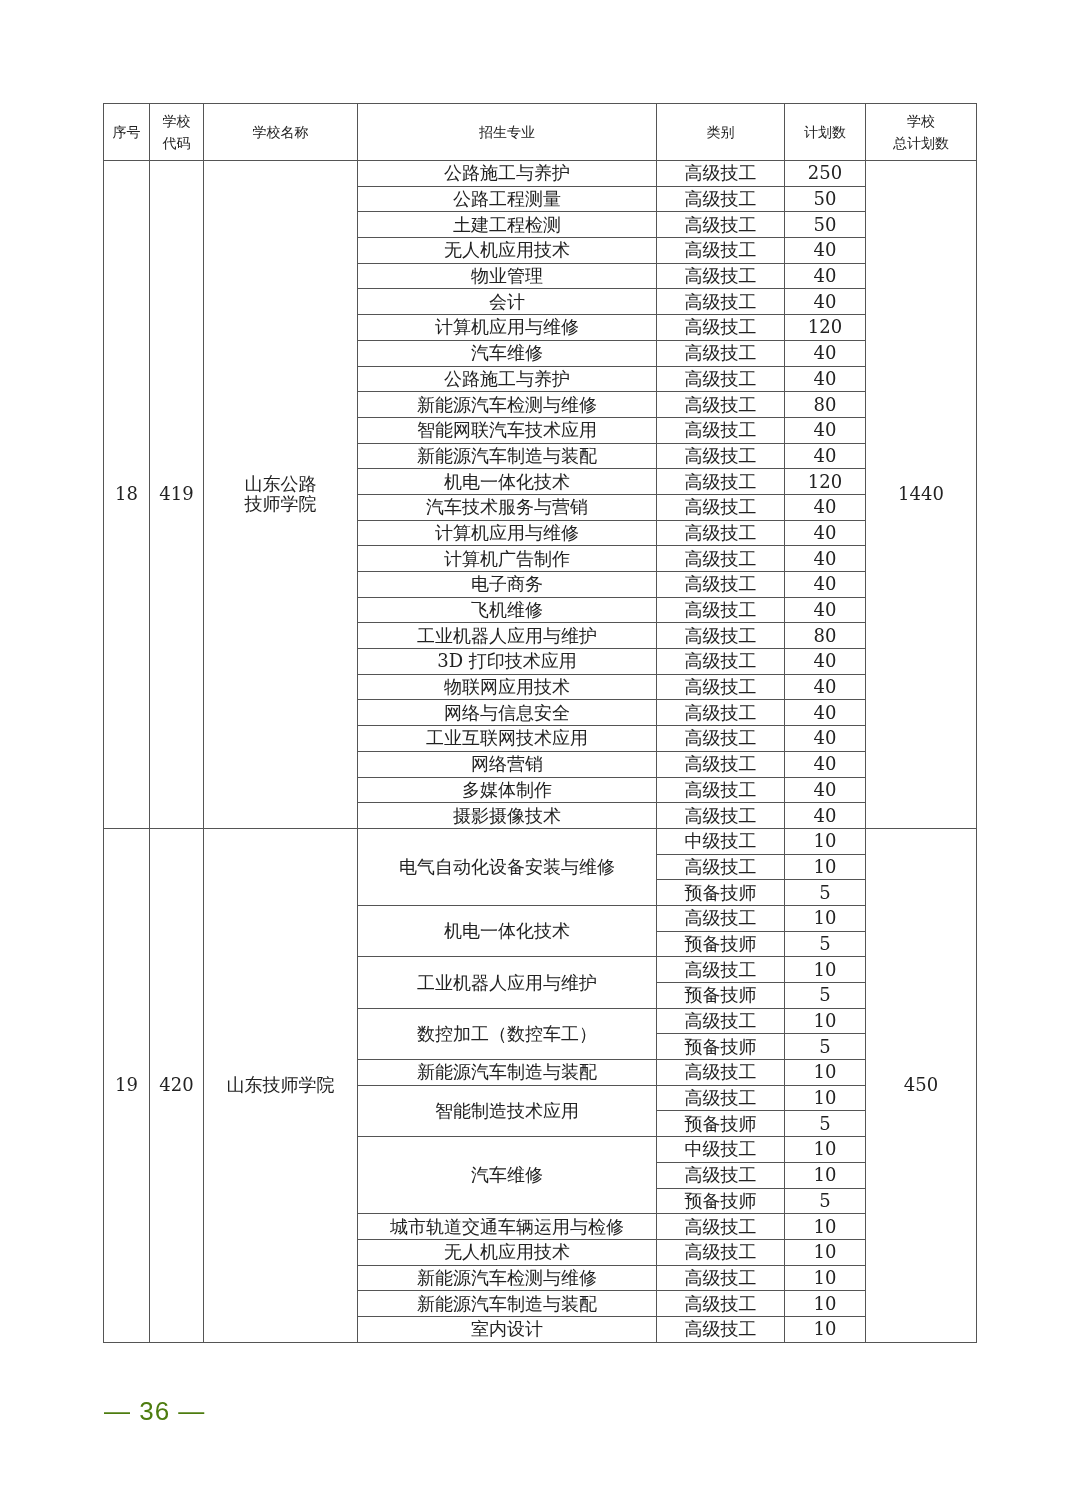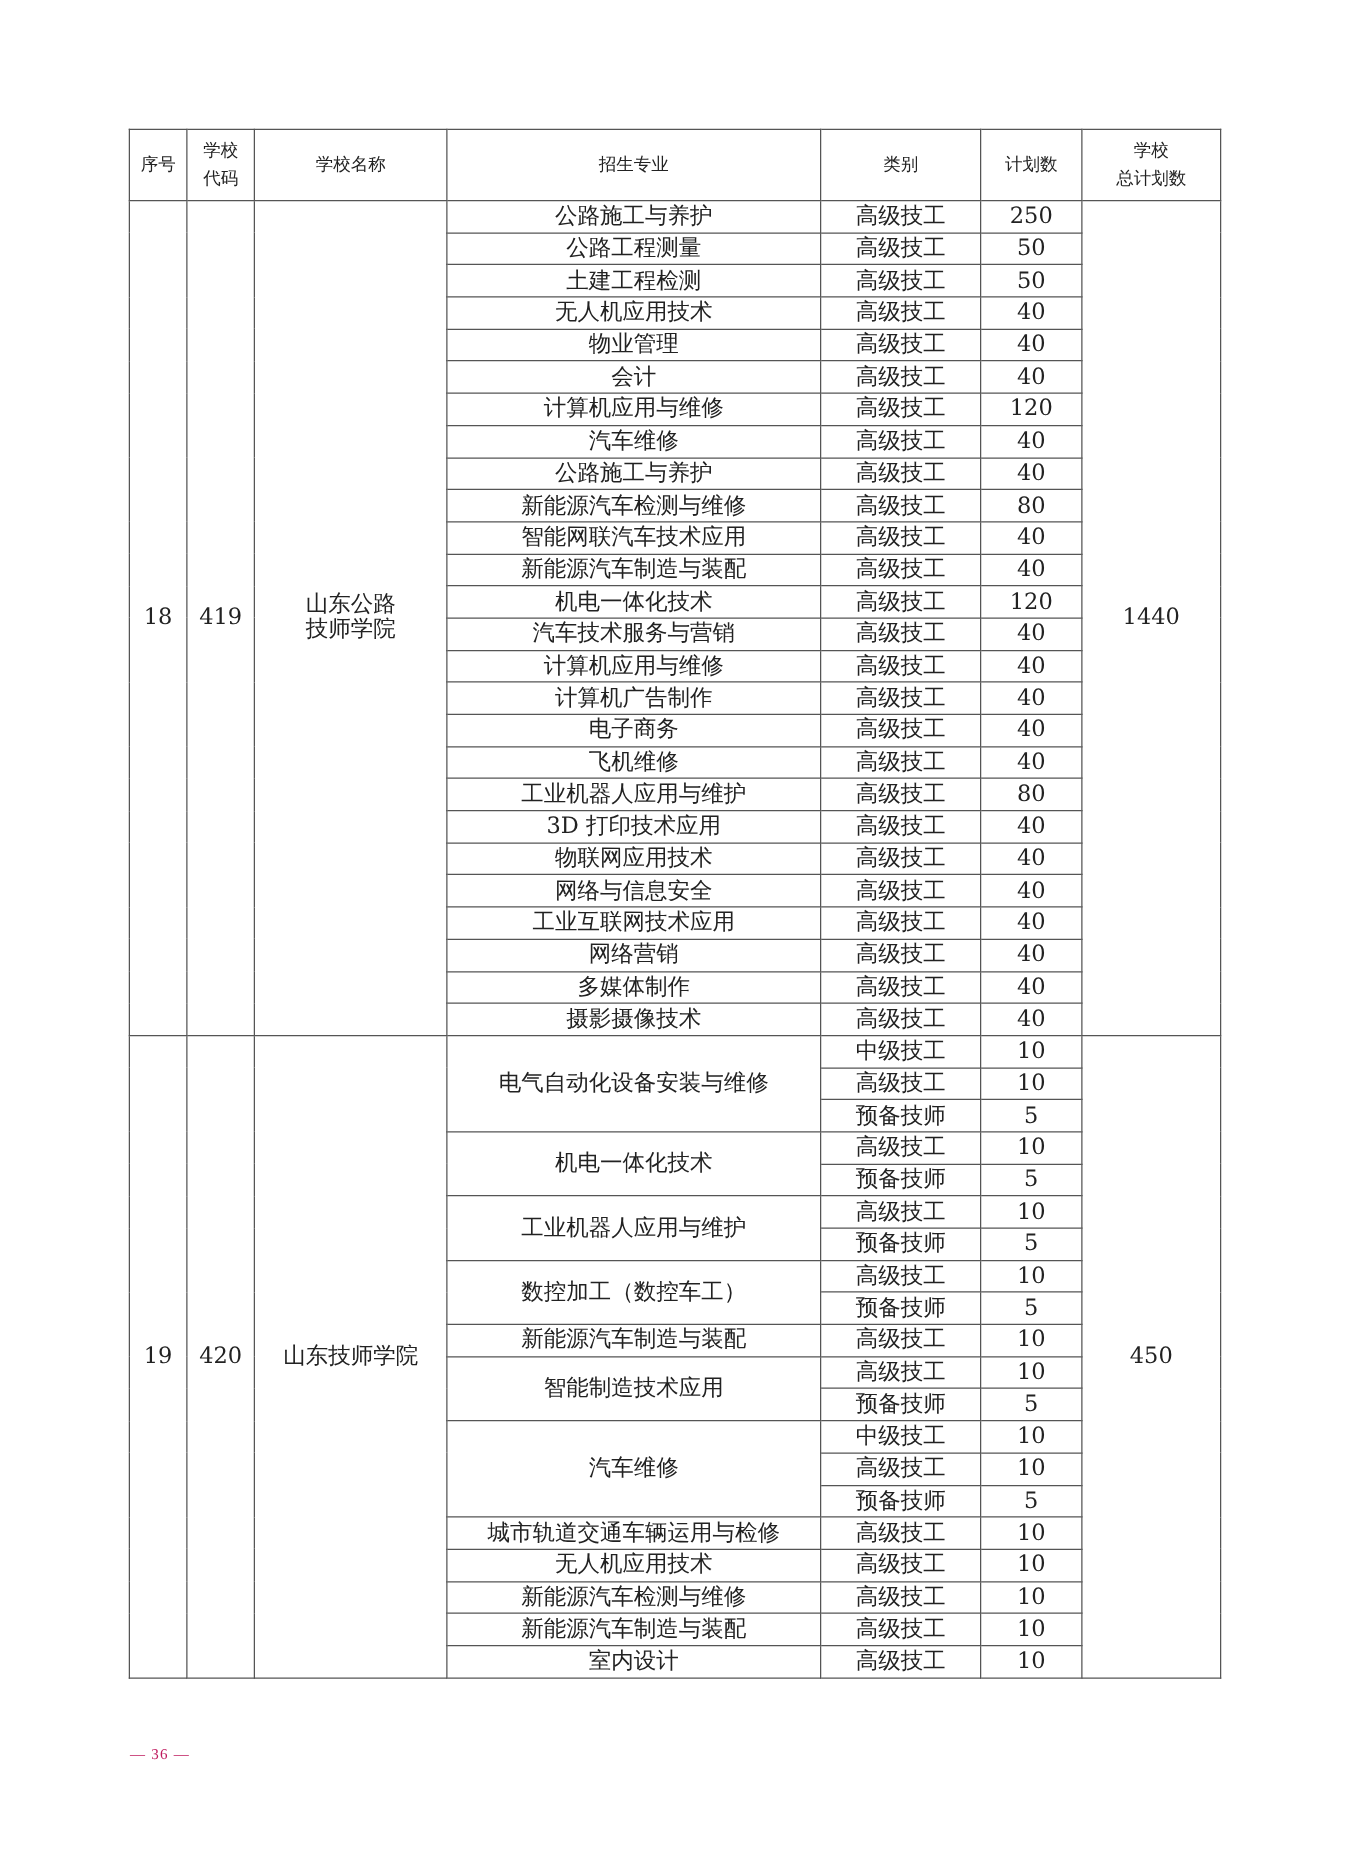--- a/index.html
+++ b/index.html
@@ -5,22 +5,22 @@
   html, body { margin:0; padding:0; background:#ffffff; }
   body { width:1080px; height:1491px; position:relative; overflow:hidden;
          font-family: "DejaVu Serif", "Liberation Serif", serif; color:#222; }
   #tbl { position:absolute; left:103px; top:103px; width:873px;
          border-collapse:collapse; table-layout:fixed; }
   #tbl td, #tbl th { border:1.5px solid #555; padding:0; text-align:center;
          vertical-align:middle; font-weight:normal; font-size:18px; line-height:20px; overflow:hidden; white-space:nowrap; }
   #tbl thead th { height:56px; font-size:14px; line-height:22px; }
   #tbl tbody td { height:24.7px; }
   .wrap { white-space:normal !important; }
-  .footer { position:absolute; left:104px; top:1396px; font-size:12px; color:#be185d;
-            font-family:Liberation Serif, serif; letter-spacing:1px; }
+  .footer { position:absolute; left:104px; top:1396px; font-size:26px; color:#4d7c0f;
+            font-family:Liberation Sans, sans-serif; letter-spacing:1px; }
 </style>
 </head>
 <body>
 
 <table id="tbl">
   <colgroup>
     <col style="width:46px">
       <col style="width:54px">
       <col style="width:154px">
     <col style="width:299px">

